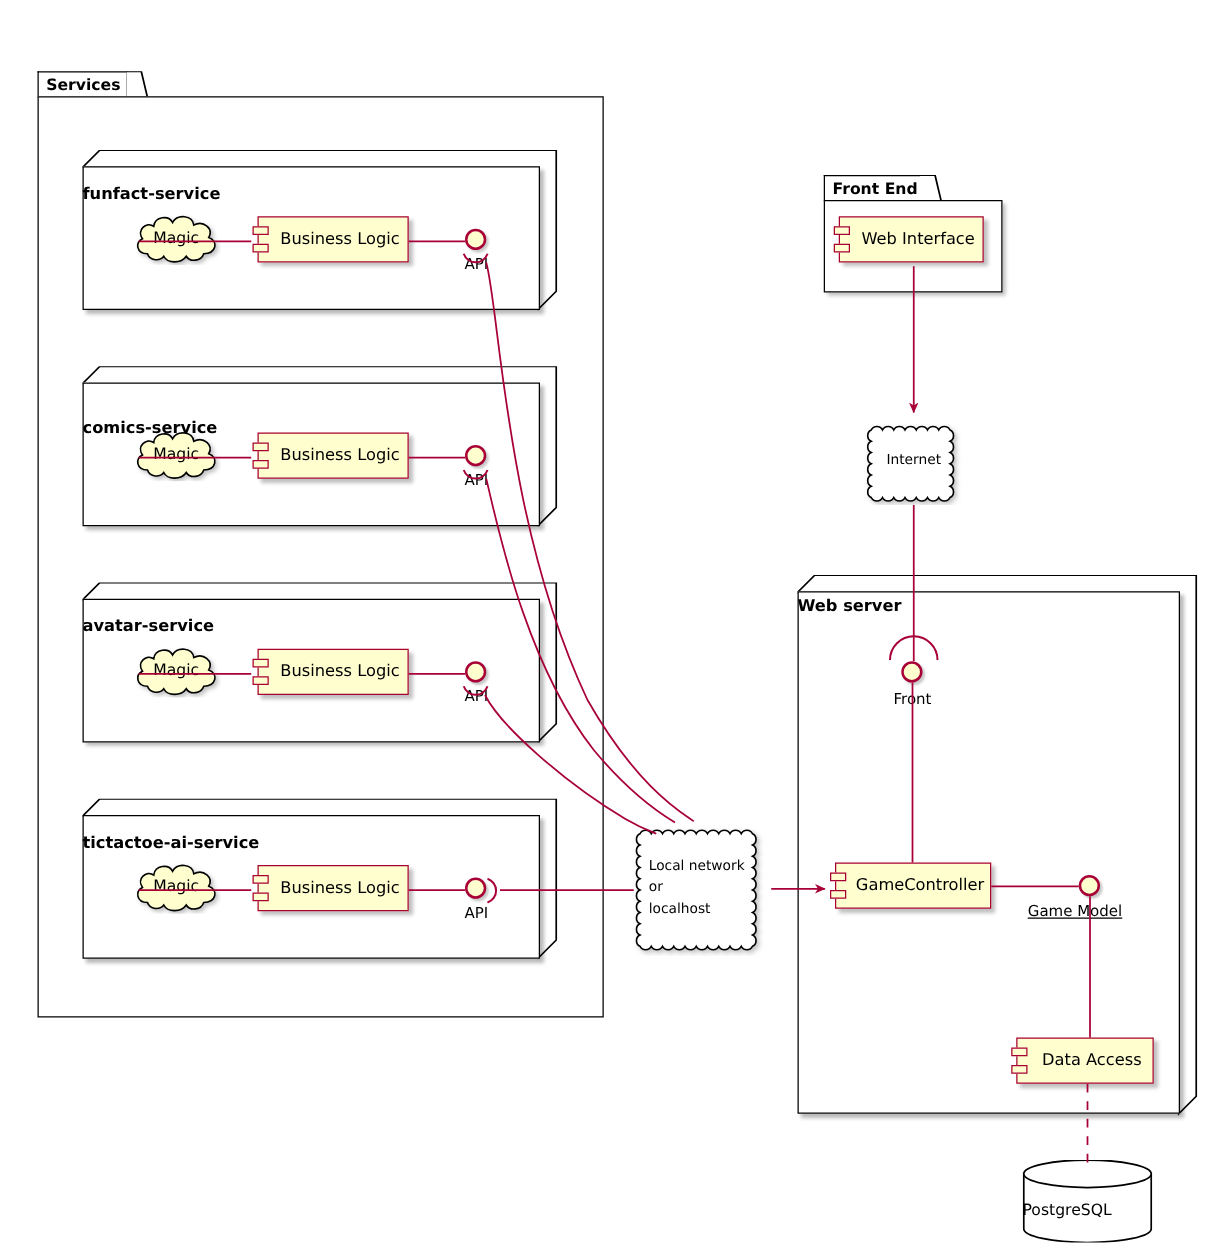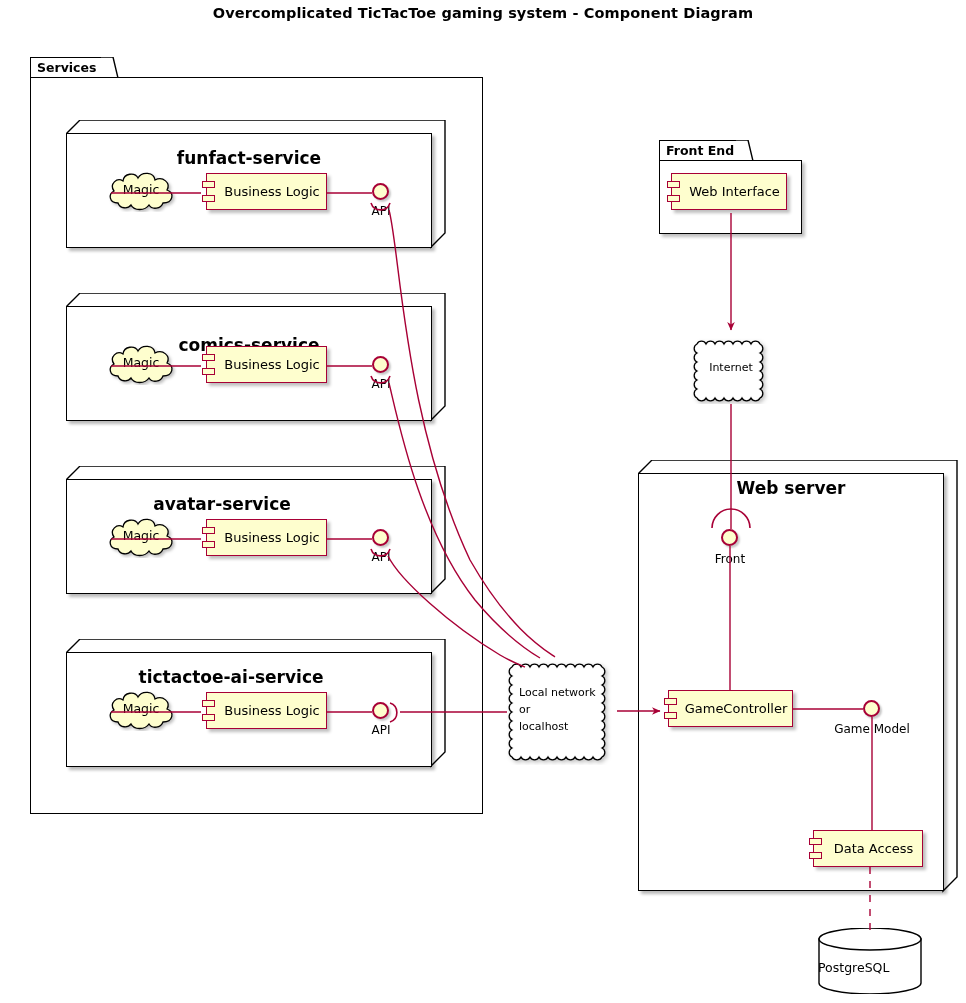--- a/index.html
+++ b/index.html
@@ -35,22 +35,22 @@
   }
 
   
   .node{position:absolute;}
   .node-face{
     position:absolute;left:0;background:#fff;border:1.4px solid #000;
     box-sizing:border-box;
     box-shadow:3px 3px 3px rgba(0,0,0,0.28);
   }
   .node-title{
-    position:absolute;left:0;width:100%;text-align:center;
-    font-size:17px;font-weight:bold;white-space:nowrap;
+    position:absolute;left:0;width:100%;text-align:left;
+    font-size:13px;font-weight:bold;white-space:nowrap;
   }
 
   
   .comp{
     position:absolute;background:#FEFECE;border:1.5px solid #A80036;
     box-sizing:border-box;
     box-shadow:3px 3px 3px rgba(0,0,0,0.25);
   }
   .comp-label{
     position:absolute;left:0;top:0;width:100%;height:100%;
@@ -88,21 +88,20 @@
   }
 
   svg.ovl{position:absolute;left:0;top:0;width:966px;height:1003px;
           overflow:visible;pointer-events:none;}
 </style>
 </head>
 <body>
 
 <div id="canvas">
 
-  <div class="diagram-title">Overcomplicated TicTacToe gaming system - Component Diagram</div>
 
   <div class="pkg" style="left:30px;top:57px;">
     <div class="pkg-tab" style="left:0;top:0;width:72px;height:21px;"></div>
     <svg class="abs" style="left:71px;top:0;width:18px;height:22px;" viewBox="0 0 18 22">
       <path d="M0,0 L12,0 L17,21 L0,21 Z" fill="#fff" stroke="none"></path>
       <path d="M0,0 L12,0 L17,21 L0,21" fill="none" stroke="#000" stroke-width="1.4"></path>
     </svg>
     <div class="pkg-tab-label">Services</div>
     <div class="pkg-body" style="left:0;top:20px;width:453px;height:737px;"></div>
   </div>
@@ -229,21 +228,21 @@
     <div class="iface-circle" style="left:83px;top:69px;"></div>
     <div class="iface-label" style="left:58px;top:92px;width:68px;">Front</div>
 
     <div class="comp" style="left:30px;top:230px;width:125px;height:37px;">
       <span class="comp-tab t1"></span>
       <span class="comp-tab t2"></span>
       <span class="comp-label">GameController</span>
     </div>
 
     <div class="iface-circle" style="left:225px;top:240px;"></div>
-    <div class="iface-label" style="left:190px;top:262px;width:88px;">Game Model</div>
+    <div class="iface-label" style="left:178px;top:262px;width:88px;text-decoration:underline;">Game Model</div>
 
     <div class="comp" style="left:175px;top:370px;width:110px;height:37px;">
       <span class="comp-tab t1"></span>
       <span class="comp-tab t2"></span>
       <span class="comp-label">Data Access</span>
     </div>
   </div>
 
   <div class="cloud" style="left:690px;top:334px;">
     <svg class="abs" style="left:0;top:0;width:82px;height:70px;" viewBox="0 0 82 70">

